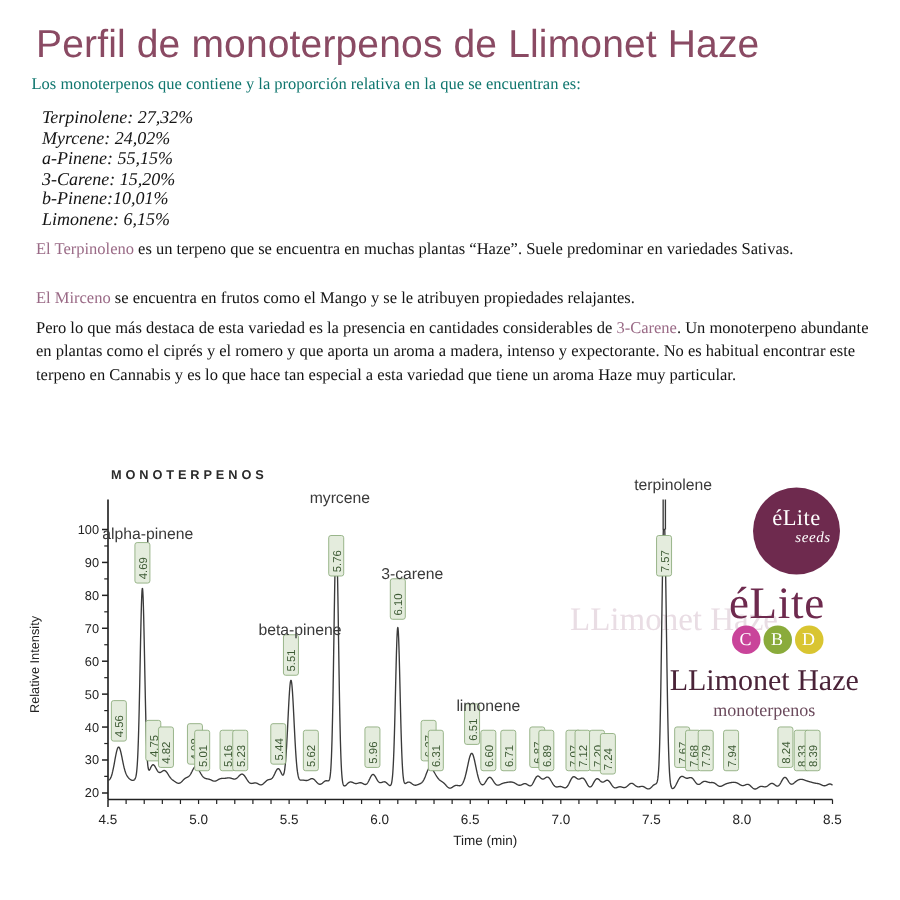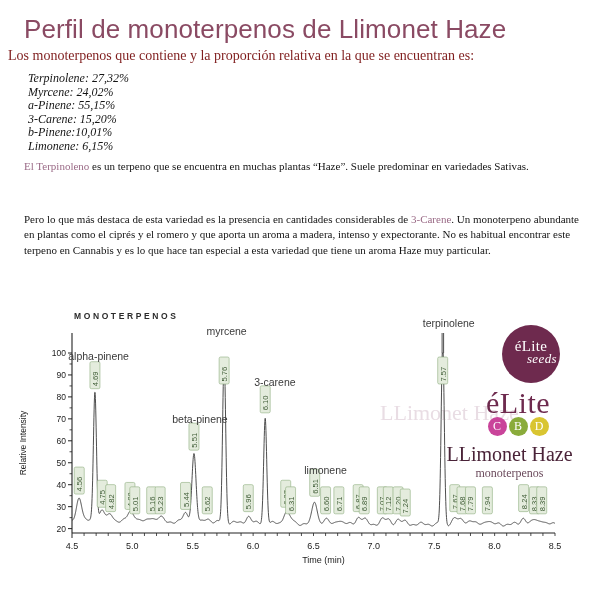--- a/index.html
+++ b/index.html
@@ -14,22 +14,22 @@
   
   .title{
     position:absolute;left:24px;top:14px;
     font-family:Liberation Sans, sans-serif;
     font-size:26px;line-height:30px;
     color:#8a4a63;
     letter-spacing:.1px;
     white-space:nowrap;
   }
   .lede{
-    position:absolute;left:8px;top:48px;
-    font-size:14px;line-height:16px;color:#7f1d1d;
+    position:absolute;left:21px;top:48px;
+    font-size:11px;line-height:16px;color:#0f766e;
     white-space:nowrap;
   }
   .terp-list{
     position:absolute;left:28px;top:72px;
     font-size:12px;line-height:13.6px;color:#141414;
   }
   .terp-list div{white-space:nowrap;font-style:italic;}
 
   .para{
     position:absolute;left:24px;
@@ -62,21 +62,21 @@
     background:#6e2a4e;
   }
   .seal .seal-txt{
     position:absolute;left:0;top:14px;width:58px;
     color:#ffffff;font-size:15px;line-height:15px;
     font-family:"Liberation Serif", serif;
     letter-spacing:.3px;
   }
   .seal .seal-sub{
     position:absolute;left:0;top:30px;width:80px;
-    color:#ffffff;font-size:13px;line-height:8px;
+    color:#ffffff;font-size:10px;line-height:8px;
     font-style:italic;letter-spacing:.4px;
   }
   .wordmark{
     position:absolute;left:12px;top:62px;width:132px;
     font-size:30px;line-height:32px;color:#6e2a4e;
     letter-spacing:.5px;
   }
   .cbd{
     position:absolute;left:12px;top:92px;width:132px;
     height:20px;
@@ -118,20 +118,21 @@
     <div>Terpinolene: 27,32%</div>
     <div>Myrcene: 24,02%</div>
     <div>a-Pinene: 55,15%</div>
     <div>3-Carene: 15,20%</div>
     <div>b-Pinene:10,01%</div>
     <div>Limonene: 6,15%</div>
   </div>
 
   <div class="para p1"><span class="hl">El Terpinoleno</span><span> es un terpeno que se encuentra en muchas plantas “Haze”. Suele predominar en variedades Sativas.</span></div>
 
+  <div class="para p2"><span class="hl">El Mirceno</span><span> se encuentra en frutos como el Mango y se le atribuyen propiedades relajantes.</span></div>
 
   <div class="para p3"><span>Pero lo que más destaca de esta variedad es la presencia en cantidades considerables de </span><span class="hl">3-Carene</span><span>. Un monoterpeno abundante en plantas como el ciprés y el romero y que aporta un aroma a madera, intenso y expectorante. No es habitual encontrar este terpeno en Cannabis y es lo que hace tan especial a esta variedad que tiene un aroma Haze muy particular.</span></div>
 
 
   <div class="watermark">LLimonet Haze</div>
 
   <div class="chart">
     <svg class="chart-svg" id="chrom" width="600" height="280" viewBox="0 0 600 280">
         <text x="74" y="14" fill="#2b2b2b" font-size="8.5" font-family="&quot;Liberation Sans&quot;, sans-serif" font-weight="bold" letter-spacing="2.6">MONOTERPENOS</text>
         <line x1="72" y1="28" x2="72" y2="228" stroke="#222" stroke-width="1.1"></line>

